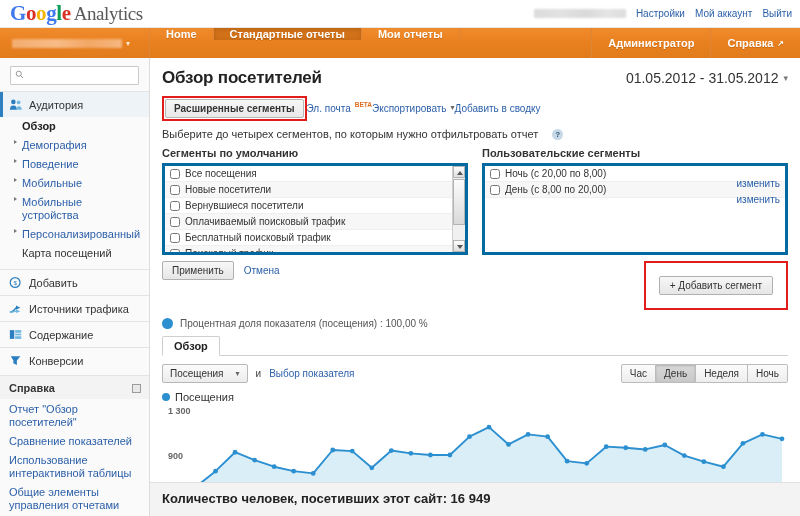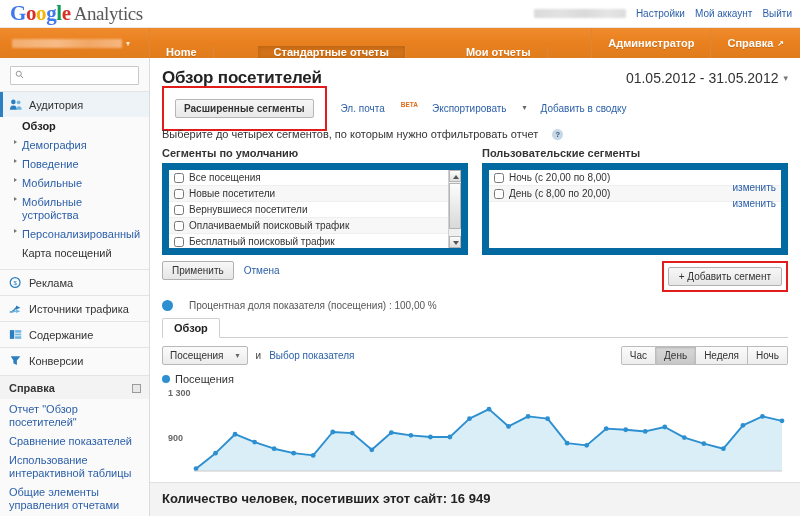--- a/index.html
+++ b/index.html
@@ -62,21 +62,21 @@
     display: flex; align-items: center; padding-left: 12px;
     border-right: 1px solid #dd8638;
   }
   .prof-blur {
     width: 110px; height: 9px;
     background: linear-gradient(90deg,#f3ad6f 0%, #f7bb86 40%, #f2a765 70%, #f6b77f 100%);
     filter: blur(1.3px);
     border-radius: 1px;
   }
   .prof-caret { color:#fff9ef; margin-left:4px; font-size:8px; opacity:.85;}
-  .nav-tabs { display: flex; align-items: flex-end; gap: 44px; }
+  .nav-tabs { display: flex; align-items: flex-start; }
   .nav-tab {
     display: flex; align-items: center;
     padding: 0 16px;
     color: #fff;
     font-size: 11px;
     font-weight: bold;
     cursor: pointer;
     border-right: 1px solid #dd8638;
     text-shadow: 0 1px 0 rgba(140,70,10,.35);
   }
@@ -193,39 +193,38 @@
   .date-range .caret { font-size: 9px; color: #777; }
 
   .toolbar {
     margin-top: 9px;
     display: flex; align-items: center;
     height: 22px;
     gap: 0;
   }
   .tb-seg-wrap {
     border: 2px solid #e21b1b;
-    padding: 11px;
+    padding: 1px;
     display: inline-flex;
   }
   .tb-seg {
     background: linear-gradient(180deg,#f6f6f6,#e9e9e9);
     border: 1px solid #b6b6b6;
     border-radius: 2px;
     padding: 3px 8px;
     font-size: 10px; font-weight: bold; color: #333;
     cursor: pointer;
     white-space: nowrap;
   }
   .tb-item {
-    margin-left: 14px;
     font-size: 10px;
     color: #2b5fa8;
     cursor: pointer;
     white-space: nowrap;
-    display: inline-flex; align-items: flex-start; gap: 16px;
+    display: inline-flex; align-items: flex-start; gap: 4px;
   }
   .beta { color: #e06c1b; font-size: 6.5px; font-weight: bold; position: relative; top: -2px;}
   .tb-caret { font-size: 8px; color: #666; }
 
   .hint-row {
     margin-top: 9px;
     font-size: 11px; color: #333;
     display: flex; align-items: center; gap: 14px;
   }
   .qmark {
@@ -234,21 +233,21 @@
     font-size: 8px; line-height: 11px; text-align: center;
     font-weight: bold;
   }
 
   
   .seg-panels { margin-top: 7px; display: flex; gap: 14px; }
   .seg-col { flex: 1; min-width: 0; }
   .seg-col.right { flex: 1; }
   .seg-head { font-size: 11px; font-weight: bold; color: #333; margin-bottom: 4px; }
   .seg-list {
-    border: 7px solid #0369a1;
+    border: 3px solid #0369a1;
     background: #fff;
     height: 92px;
     position: relative;
     overflow: hidden;
   }
   .seg-row {
     display: flex; align-items: center;
     padding: 2px 5px;
     font-size: 10px;
     color: #333;
@@ -292,34 +291,34 @@
     border-radius: 2px;
     padding: 3px 9px;
     font-size: 10px; color: #333; cursor: pointer;
   }
   .link-cancel { color: #2b5fa8; font-size: 10px; cursor: pointer; }
 
   .addseg-wrap {
     margin-top: 6px;
     display: flex; justify-content: flex-end;
   }
-  .addseg-box { border: 2px solid #e21b1b; padding: 4px; display: inline-flex; justify-content: center; }
+  .addseg-box { border: 2px solid #e21b1b; padding: 13px; display: inline-flex; justify-content: center; }
   .btn-addseg {
     background: linear-gradient(180deg,#f7f7f7,#e6e6e6);
     border: 1px solid #b0b0b0;
     border-radius: 2px;
     padding: 3px 10px;
     font-size: 10px; color: #333; cursor: pointer;
     white-space: nowrap;
   }
 
   
   .pct-row {
     margin-top: 8px;
-    display: flex; align-items: center; gap: 16px;
+    display: flex; align-items: center; gap: 7px;
     font-size: 10px; color: #555;
   }
   .pct-dot { width: 11px; height: 11px; border-radius: 50%; background: #2b8fd0; }
 
   
   .tabstrip {
     margin-top: 6px;
     border-bottom: 1px solid #cfcfcf;
     display: flex; align-items: flex-end;
     height: 21px;
@@ -467,21 +466,21 @@
         <a href="#" style="color:#333">Карта посещений</a>
       </div>
     </div>
 
     <div class="side-group">
       <div class="side-head">
         <svg class="side-icon" viewBox="0 0 16 14">
           <circle cx="7" cy="7" r="5.6" fill="none" stroke="#2b7fc0" stroke-width="1.4"></circle>
           <text x="7" y="10" font-size="7" text-anchor="middle" fill="#2b7fc0" font-family="sans-serif">$</text>
         </svg>
-        <span>Реклама</span>
+        <span>Добавить</span>
       </div>
     </div>
 
     <div class="side-group">
       <div class="side-head">
         <svg class="side-icon" viewBox="0 0 16 14">
           <path d="M1 11 Q5 11 8 6" stroke="#2b7fc0" stroke-width="1.6" fill="none"></path>
           <path d="M1 11 Q5 11 8 10" stroke="#6fb6e0" stroke-width="1.6" fill="none"></path>
           <polygon points="8,3.5 13,6 8,8.5" fill="#2b7fc0"></polygon>
           <polygon points="8,8 13,10 8,12" fill="#6fb6e0"></polygon>

